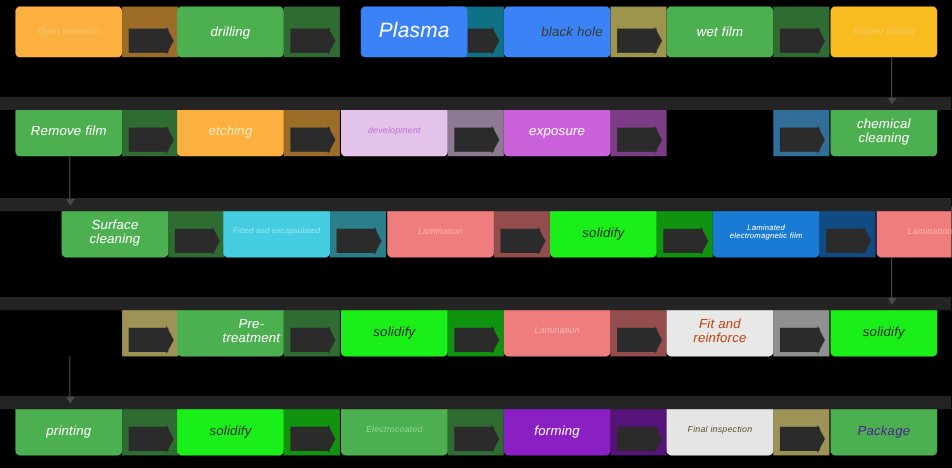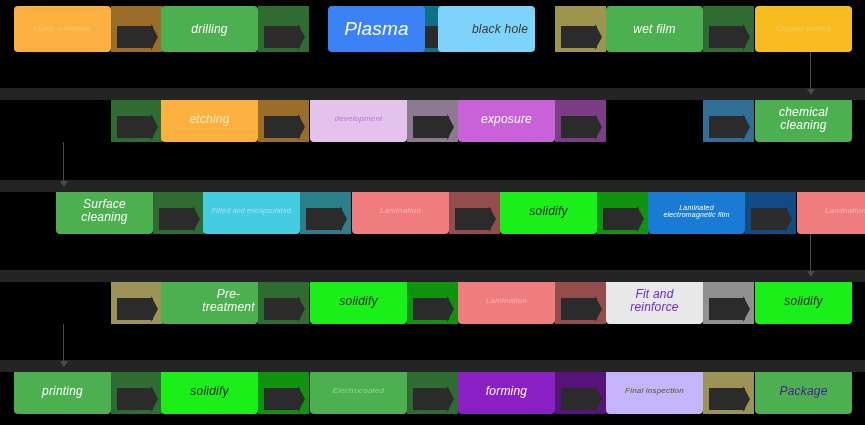--- a/index.html
+++ b/index.html
@@ -79,35 +79,38 @@
       <div class="step t-lg" style="left: 161px; width: 97px; background: rgb(76, 175, 80);">
         <span class="lbl" style="color: rgb(255, 255, 255);">drilling</span>
       </div>
       <div class="tail" style="left: 407px; width: 51px; background: rgb(24, 182, 216);"></div>
       <div class="conn" style="left: 413px; width: 36px; background: rgb(43, 43, 43);"></div>
       <div class="step t-xl" style="left: 328px; width: 97px; background: #3b82f6;">
         <span class="lbl" style="color: rgb(255, 255, 255);">Plasma</span>
       </div>
       <div class="tail" style="left: 555px; width: 51px; background: rgb(253, 240, 122);"></div>
       <div class="conn" style="left: 561px; width: 36px; background: rgb(43, 43, 43);"></div>
-      <div class="step t-md" style="left: 438px; width: 97px; background: #7dd3fc; padding-left: 27px;">
+      <div class="step t-md" style="left: 458px; width: 97px; background: #3b82f6; padding-left: 27px;">
         <span class="lbl" style="color: rgb(58, 58, 42);">black hole</span>
       </div>
       <div class="tail" style="left: 703px; width: 51px; background: rgb(76, 175, 80);"></div>
       <div class="conn" style="left: 709px; width: 36px; background: rgb(43, 43, 43);"></div>
       <div class="step t-lg" style="left: 606px; width: 97px; background: rgb(76, 175, 80);">
         <span class="lbl" style="color: rgb(255, 255, 255);">wet film</span>
       </div>
       <div class="step t-sm" style="left: 755px; width: 97px; background: rgb(249, 188, 32);">
         <span class="lbl" style="color: rgb(245, 205, 99);">Copper plating</span>
       </div>
     </div>
     <div class="row r2" style="top: 96px;">
       <div class="tail" style="left: 111px; width: 51px; background: rgb(76, 175, 80);"></div>
       <div class="conn" style="left: 117px; width: 36px; background: rgb(43, 43, 43);"></div>
+      <div class="step t-md" style="left: 14px; width: 97px; background: rgb(76, 175, 80);">
+        <span class="lbl" style="color: rgb(255, 255, 255);">Remove film</span>
+      </div>
       <div class="tail" style="left: 258px; width: 51px; background: rgb(251, 176, 64);"></div>
       <div class="conn" style="left: 264px; width: 36px; background: rgb(43, 43, 43);"></div>
       <div class="step t-lg" style="left: 161px; width: 97px; background: rgb(251, 176, 64);">
         <span class="lbl" style="color: rgb(253, 233, 192);">etching</span>
       </div>
       <div class="tail" style="left: 407px; width: 51px; background: rgb(227, 195, 236);"></div>
       <div class="conn" style="left: 413px; width: 36px; background: rgb(43, 43, 43);"></div>
       <div class="step t-sm" style="left: 310px; width: 97px; background: rgb(227, 195, 236);">
         <span class="lbl" style="color: rgb(192, 114, 214);">development</span>
       </div>
@@ -166,21 +169,21 @@
         <span class="lbl" style="color: rgb(42, 42, 42);">solidify</span>
       </div>
       <div class="tail" style="left: 555px; width: 51px; background: rgb(239, 125, 125);"></div>
       <div class="conn" style="left: 561px; width: 36px; background: rgb(43, 43, 43);"></div>
       <div class="step t-sm" style="left: 458px; width: 97px; background: rgb(239, 125, 125);">
         <span class="lbl" style="color: rgb(247, 181, 181);">Lamination</span>
       </div>
       <div class="tail" style="left: 703px; width: 51px; background: rgb(232, 232, 232);"></div>
       <div class="conn" style="left: 709px; width: 36px; background: rgb(43, 43, 43);"></div>
       <div class="step t-md" style="left: 606px; width: 97px; background: rgb(232, 232, 232);">
-        <span class="lbl" style="color: #6d28d9;">Fit and reinforce</span>
+        <span class="lbl" style="color: #c2410c;">Fit and reinforce</span>
       </div>
       <div class="step t-lg" style="left: 755px; width: 97px; background: rgb(26, 239, 26);">
         <span class="lbl" style="color: rgb(42, 42, 42);">solidify</span>
       </div>
     </div>
     <div class="row r5" style="top: 368px;">
       <div class="tail" style="left: 111px; width: 51px; background: rgb(76, 175, 80);"></div>
       <div class="conn" style="left: 117px; width: 36px; background: rgb(43, 43, 43);"></div>
       <div class="step t-md" style="left: 14px; width: 97px; background: rgb(76, 175, 80);">
         <span class="lbl" style="color: rgb(255, 255, 255);">printing</span>
@@ -195,21 +198,21 @@
       <div class="step t-sm" style="left: 310px; width: 97px; background: rgb(76, 175, 80);">
         <span class="lbl" style="color: rgb(143, 217, 143);">Electrocoated</span>
       </div>
       <div class="tail" style="left: 555px; width: 51px; background: rgb(138, 31, 196);"></div>
       <div class="conn" style="left: 561px; width: 36px; background: rgb(43, 43, 43);"></div>
       <div class="step t-md" style="left: 458px; width: 97px; background: rgb(138, 31, 196);">
         <span class="lbl" style="color: rgb(255, 255, 255);">forming</span>
       </div>
       <div class="tail" style="left: 703px; width: 51px; background: rgb(253, 238, 138);"></div>
       <div class="conn" style="left: 709px; width: 36px; background: rgb(43, 43, 43);"></div>
-      <div class="step t-sm" style="left: 606px; width: 97px; background: #c4b5fd;">
+      <div class="step t-sm" style="left: 606px; width: 97px; background: #e5e5e5;">
         <span class="lbl" style="color: rgb(87, 83, 42);">Final inspection</span>
       </div>
       <div class="step t-md" style="left: 755px; width: 97px; background: rgb(76, 175, 80);">
         <span class="lbl" style="color: #4c1d95;">Package</span>
       </div>
     </div>
     <div class="hbar" style="top: 88px;"></div>
     <div class="hbar" style="top: 180px;"></div>
     <div class="hbar" style="top: 270px;"></div>
     <div class="hbar" style="top: 360px;"></div>

